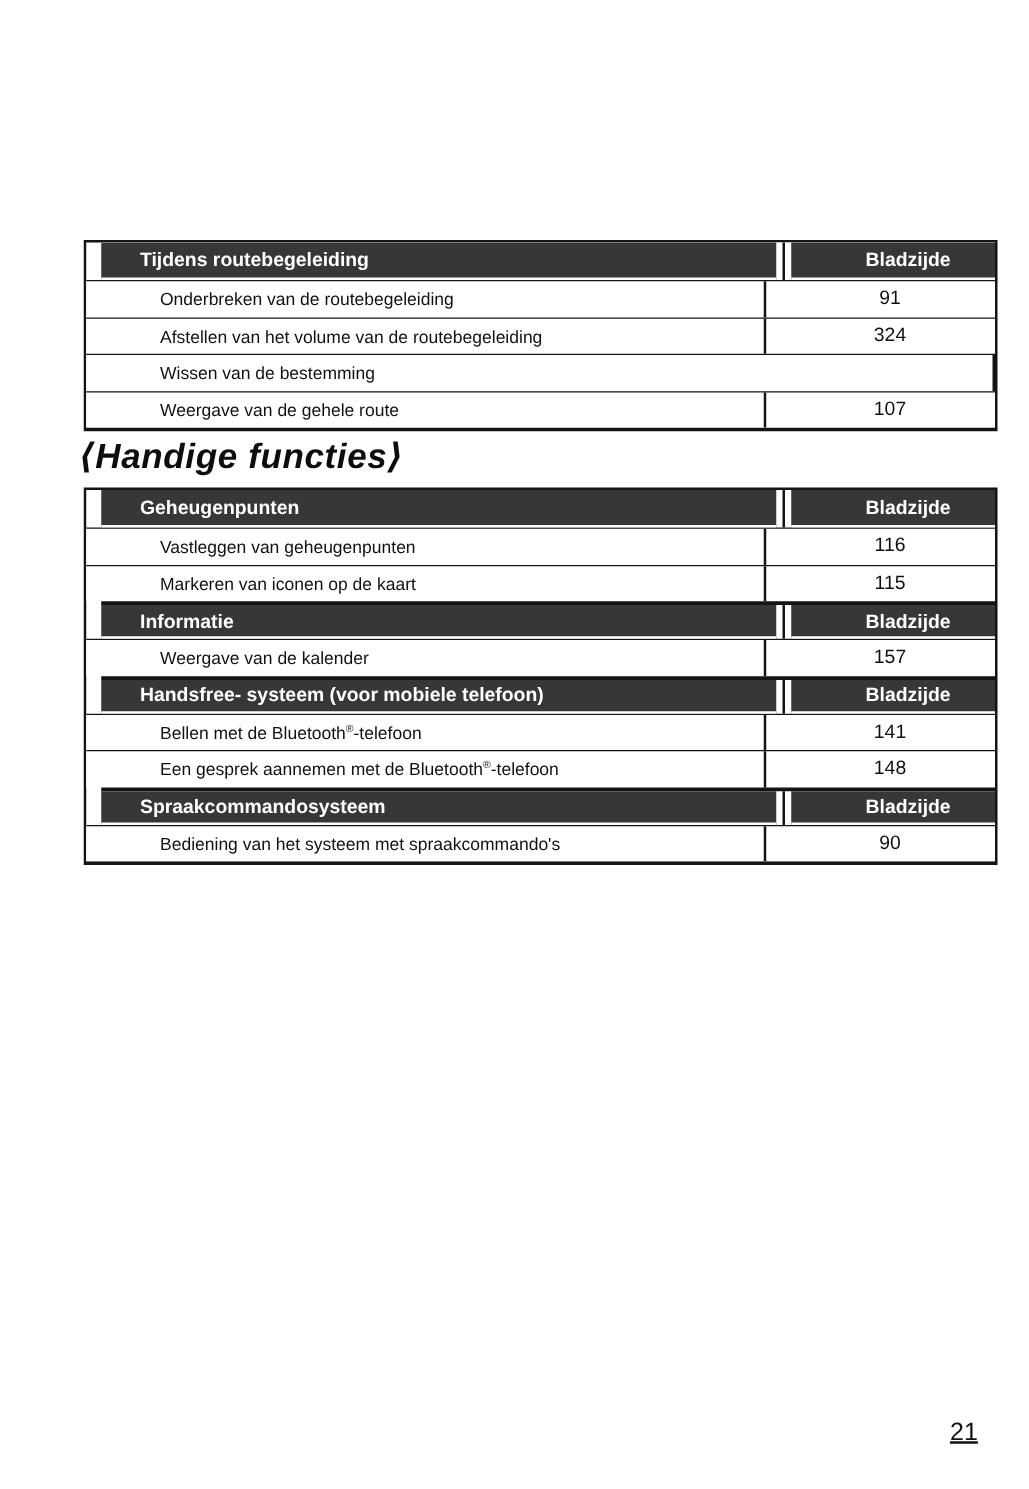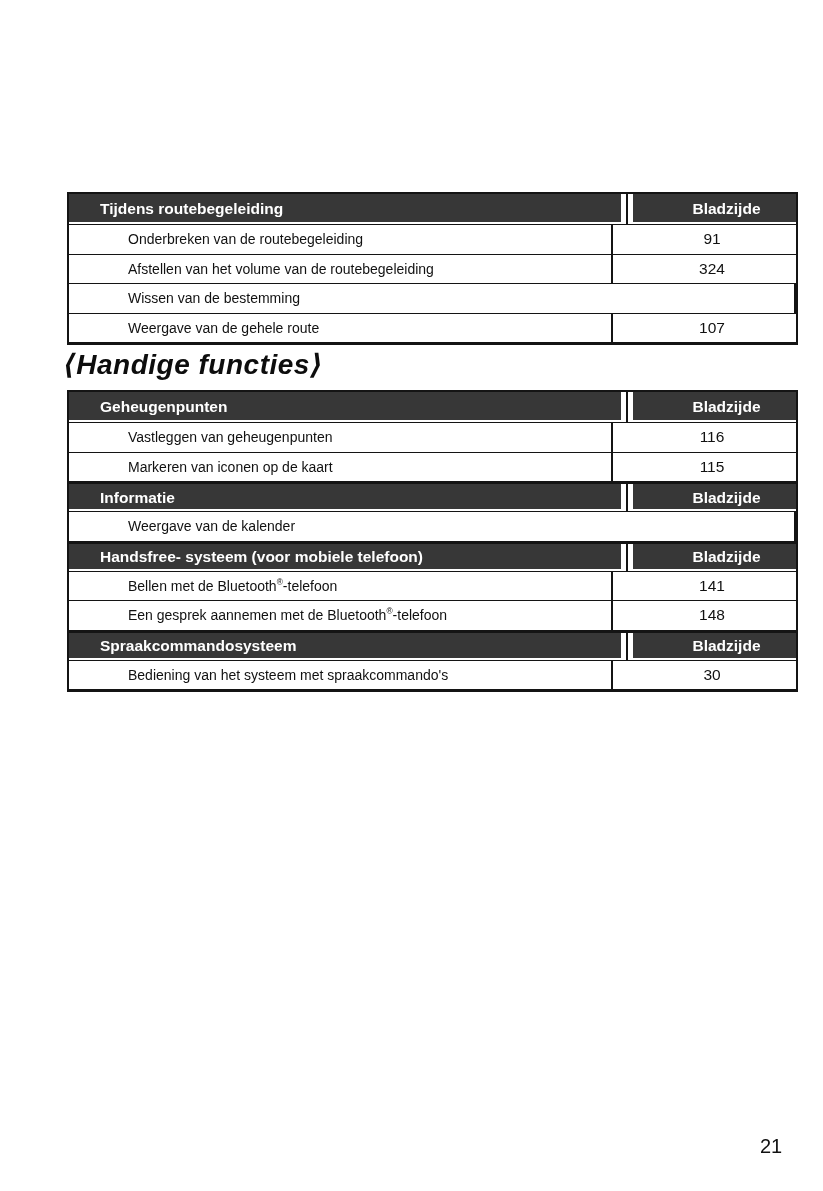--- a/index.html
+++ b/index.html
@@ -27,20 +27,21 @@
     display: flex;
     align-items: stretch;
     height: 29.5px;
     border-top: 1.5px solid #141414;
     background: #ffffff;
   }
   .row:first-child { border-top: none; }
   .row.header {
     height: 30px;
     border-top: 3px solid #141414;
+    margin-left: 12px;
   }
   .row.header:first-child { border-top: none; }
   .cell {
     display: flex;
     align-items: center;
   }
   .cell.left {
     flex: 1 1 auto;
     padding-left: 59px;
     font-size: 14px;
@@ -76,20 +77,21 @@
     color: #0d0d0d;
     letter-spacing: 0.5px;
     white-space: nowrap;
   }
   .page-number {
     position: absolute;
     left: 760px;
     top: 1135px;
     font-size: 20px;
     color: #111111;
+    text-decoration: underline;
   }
   sup { font-size: 0.6em; line-height: 0; vertical-align: super; }
 </style>
 </head>
 <body>
 
 <div class="page">
 
   <div class="toc-table table1">
     <div class="row header">
@@ -175,20 +177,23 @@
       <div class="vdiv"></div>
       <div class="cell right">
         <span>Bladzijde</span>
       </div>
     </div>
     <div class="row body">
       <div class="cell left">
           <span>Weergave van de kalender</span>
         </div>
       <div class="vdiv"></div>
+      <div class="cell right">
+          <span>157</span>
+        </div>
     </div>
 
     <div class="row header">
       <div class="cell left">
         <span>Handsfree- systeem (voor mobiele telefoon)</span>
       </div>
       <div class="vdiv"></div>
       <div class="cell right">
         <span>Bladzijde</span>
       </div>
@@ -220,21 +225,21 @@
       <div class="cell right">
         <span>Bladzijde</span>
       </div>
     </div>
     <div class="row body">
       <div class="cell left">
           <span>Bediening van het systeem met spraakcommando's</span>
         </div>
       <div class="vdiv"></div>
       <div class="cell right">
-          <span>30</span>
+          <span>90</span>
         </div>
     </div>
 
   </div>
 
   <div class="page-number">21</div>
 
 </div>
 
 </body></html>

